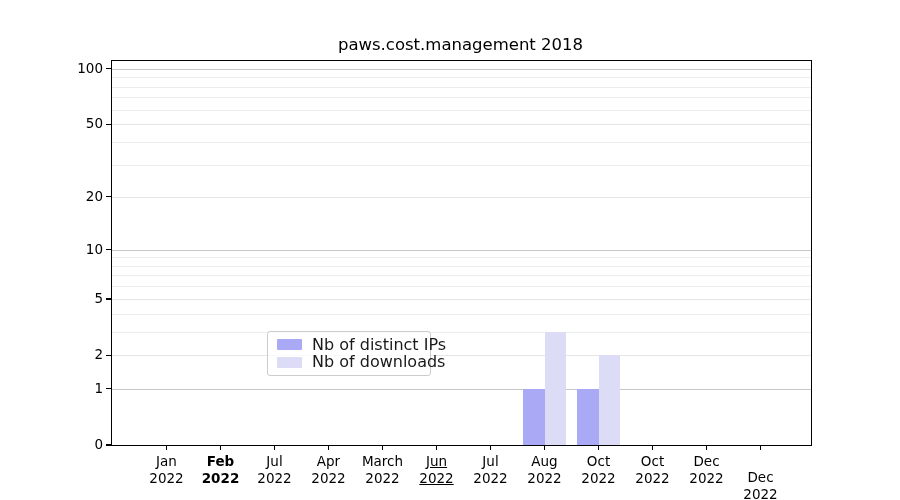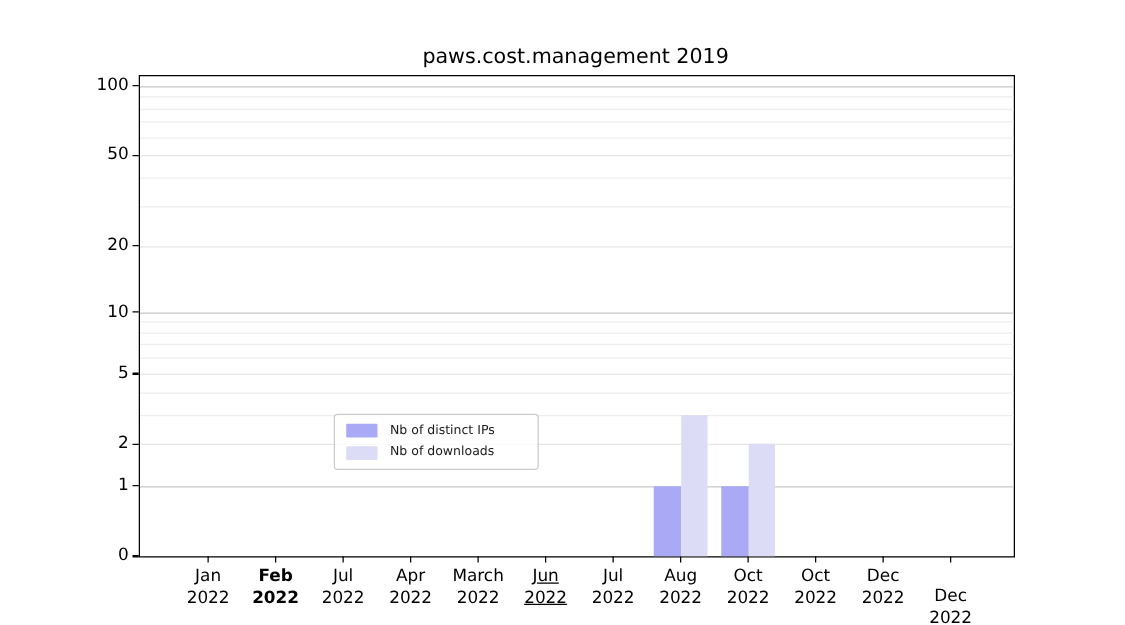--- a/index.html
+++ b/index.html
@@ -101,31 +101,31 @@
     align-items: center;
     gap: 10px;
   }
   .legend-swatch {
     width: 25px;
     height: 10.5px;
     flex: 0 0 auto;
     border-radius: 1px;
   }
   .legend-label {
-    font-size: 10px;
+    font-size: 16px;
     line-height: 14px;
     color: #1a1a1a;
     white-space: nowrap;
   }
 </style>
 </head>
 <body>
 
 <div id="canvas">
-  <div id="chart-title">paws.cost.management 2019</div>
+  <div id="chart-title">paws.cost.management 2018</div>
   <div id="plot-area">
       <div class="gridline minor" style="top: 271px;"></div>
       <div class="gridline minor" style="top: 252.8px;"></div>
       <div class="gridline minor" style="top: 225.3px;"></div>
       <div class="gridline minor" style="top: 214.4px;"></div>
       <div class="gridline minor" style="top: 204.8px;"></div>
       <div class="gridline minor" style="top: 196.3px;"></div>
       <div class="gridline minor" style="top: 104px;"></div>
       <div class="gridline minor" style="top: 81.2px;"></div>
       <div class="gridline minor" style="top: 48.8px;"></div>

